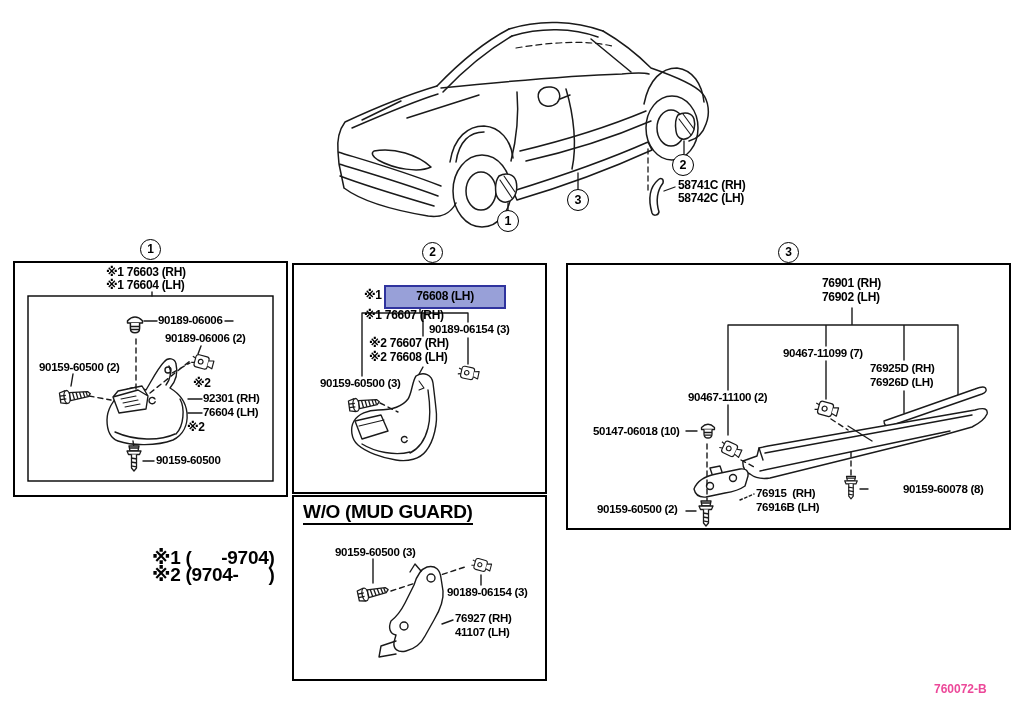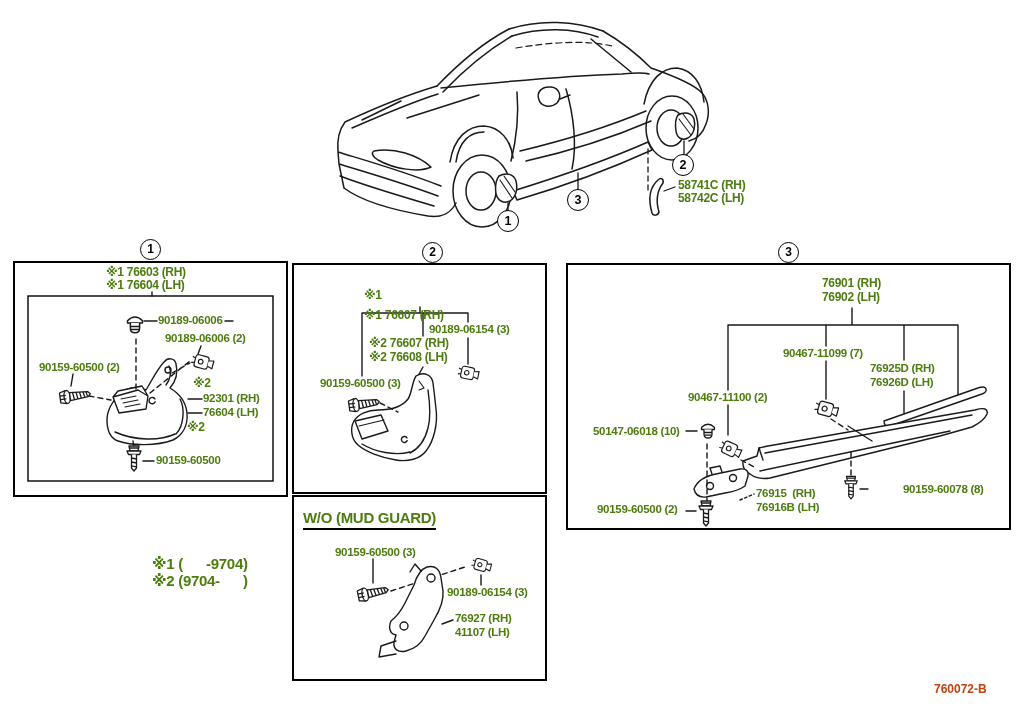--- a/index.html
+++ b/index.html
@@ -1,29 +1,29 @@
 <!DOCTYPE html>
 <html><head>
 <meta charset="utf-8">
 <style>
   html,body{margin:0;padding:0;background:#fff;}
   #page{position:relative;width:1024px;height:707px;background:#ffffff;overflow:hidden;
         font-family:"Liberation Sans","DejaVu Sans",sans-serif;}
   svg{position:absolute;left:0;top:0;}
-  .lbl{position:absolute;font-weight:bold;font-size:11.5px;line-height:1.12;color:#4d7c0f;
+  .lbl{position:absolute;font-weight:bold;font-size:11.5px;line-height:1.12;color:#000000;
        letter-spacing:-0.3px;white-space:pre;}
   .hdr{font-size:12px;}
-  .big{font-size:15px;margin-top:9px;}
+  .big{font-size:19px;}
   .callout{position:absolute;width:20px;height:20px;border:1.7px solid #000;border-radius:50%;
            background:#fff;text-align:center;font-weight:bold;font-size:12.5px;line-height:20px;color:#000;}
   .callout.sm{width:19px;height:19px;line-height:19px;font-size:12px;}
   .hl{position:absolute;font-weight:bold;font-size:12px;line-height:19px;color:#000;
       text-align:center;letter-spacing:-0.3px;white-space:pre;}
   .underlined{border-bottom:2px solid #000;padding-bottom:1px;}
-  .docnum{position:absolute;font-weight:bold;font-size:12px;color:#c2410c;letter-spacing:0;}
+  .docnum{position:absolute;font-weight:bold;font-size:12px;color:#ec4899;letter-spacing:0;}
 </style>
 </head>
 <body>
 
 <div id="page">
 
 <svg width="1024" height="707" viewBox="0 0 1024 707">
   <defs>
     <g id="screw-h" fill="#fff" stroke="#1a1a1a" stroke-width="1.3" stroke-linejoin="round">
       <path d="M-14,-5 L-8,-6.5 L-8,6.5 L-14,5 Z"></path>
@@ -191,20 +191,21 @@
 <div class="lbl" style="left:165px;top:332px;">90189-06006 (2)</div>
 <div class="lbl" style="left:39px;top:361px;">90159-60500 (2)</div>
 <div class="lbl hdr" style="left:193px;top:377px;">※2</div>
 <div class="lbl" style="left:203px;top:392px;">92301 (RH)</div>
 <div class="lbl" style="left:203px;top:406px;">76604 (LH)</div>
 <div class="lbl hdr" style="left:187px;top:421px;">※2</div>
 <div class="lbl" style="left:156px;top:454px;">90159-60500</div>
 
 <div class="lbl hdr" style="left:364px;top:274px;margin-top:35px;">※1 76607 (RH)</div>
 <div class="lbl hdr" style="left:364px;top:289px;">※1</div>
+<div class="hl" style="left:384px;top:285px;width:118px;height:20px;background:#98a0d8;border:2px solid #2f339e;">76608 (LH)</div>
 <div class="lbl" style="left:429px;top:323px;">90189-06154 (3)</div>
 <div class="lbl hdr" style="left:369px;top:337px;">※2 76607 (RH)</div>
 <div class="lbl hdr" style="left:369px;top:351px;">※2 76608 (LH)</div>
 <div class="lbl" style="left:320px;top:377px;">90159-60500 (3)</div>
 <div class="lbl big underlined" style="left:303px;top:501px;">W/O (MUD GUARD)</div>
 <div class="lbl" style="left:335px;top:546px;">90159-60500 (3)</div>
 <div class="lbl" style="left:447px;top:586px;">90189-06154 (3)</div>
 <div class="lbl" style="left:455px;top:612px;">76927 (RH)</div>
 <div class="lbl" style="left:455px;top:626px;">41107 (LH)</div>
 

